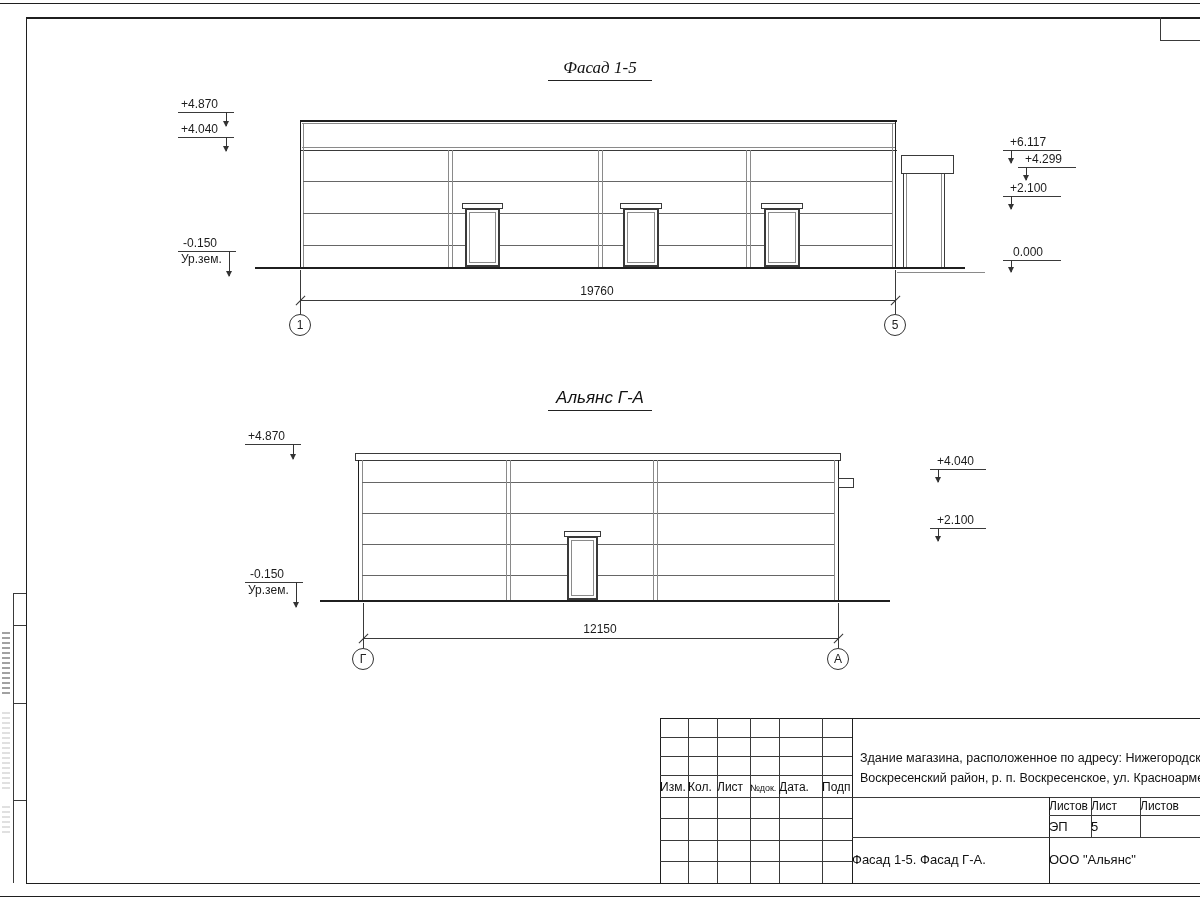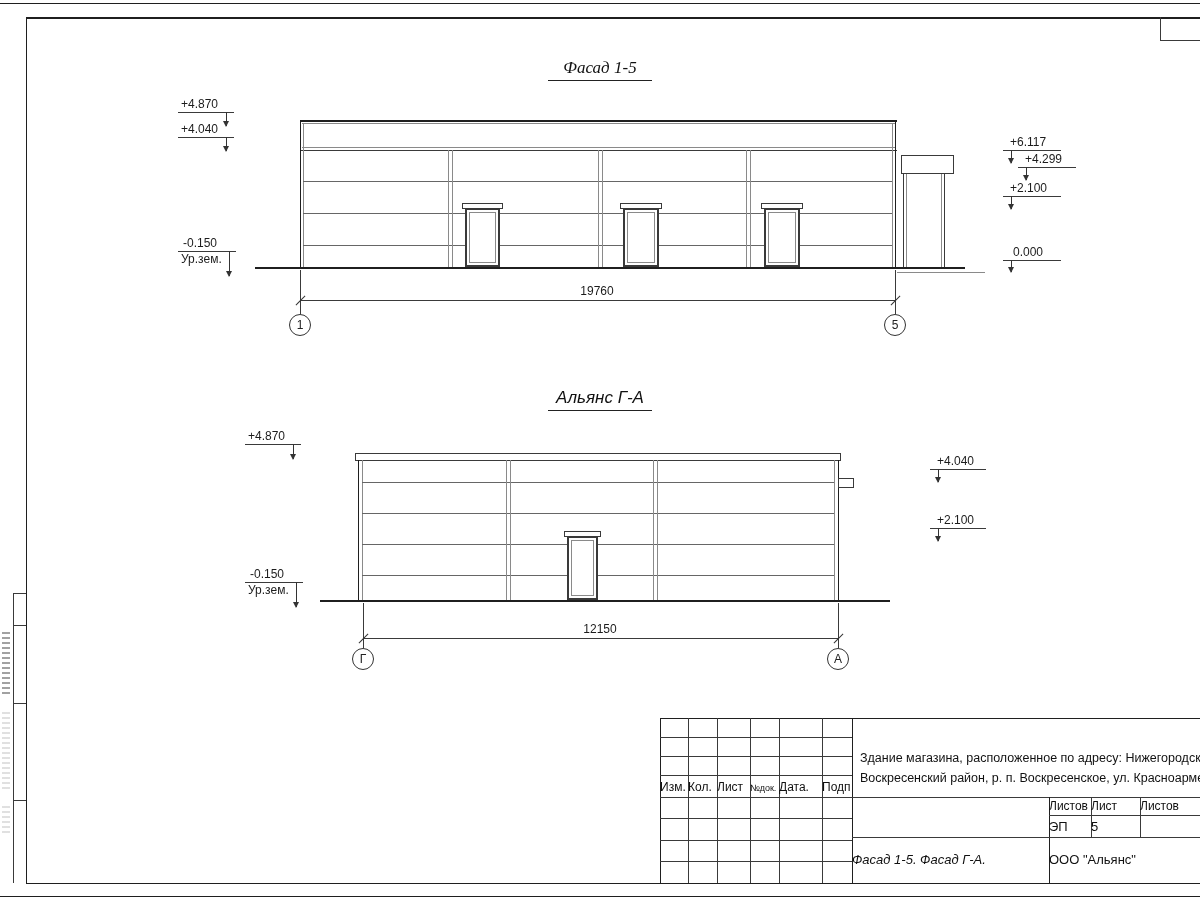--- a/index.html
+++ b/index.html
@@ -215,16 +215,16 @@
   <div class="v" style="left:1091px;top:797px;height:40px;"></div>
   <div class="v" style="left:1140px;top:797px;height:40px;"></div>
   <div class="h" style="left:1049px;top:815px;width:151px;"></div>
   <div class="h" style="left:852px;top:837px;width:348px;"></div>
   <div class="tb-txt tb-center" style="left:1049px;top:799px;width:42px;font-size:12px;">Листов</div>
   <div class="tb-txt tb-center" style="left:1091px;top:799px;width:49px;font-size:12px;">Лист</div>
   <div class="tb-txt tb-center" style="left:1140px;top:799px;width:62px;font-size:12px;">Листов</div>
   <div class="tb-txt tb-center" style="left:1049px;top:819px;width:42px;">ЭП</div>
   <div class="tb-txt tb-center" style="left:1091px;top:819px;width:49px;">5</div>
 
-  <div class="tb-txt tb-center" style="left:852px;top:852px;width:197px;font-style:italic;">Фасад 1-5. Фасад Г-А.</div>
+  <div class="tb-txt tb-center" style="left:852px;top:852px;width:197px;">Фасад 1-5. Фасад Г-А.</div>
   <div class="tb-txt tb-center" style="left:1049px;top:852px;width:151px;">ООО "Альянс"</div>
 
 </div>
 
 </body></html>

